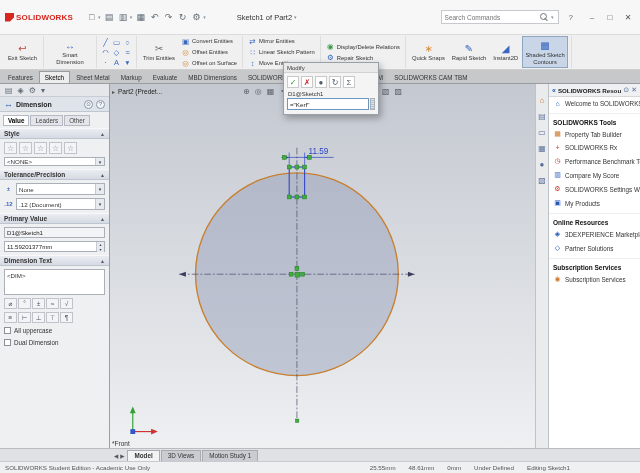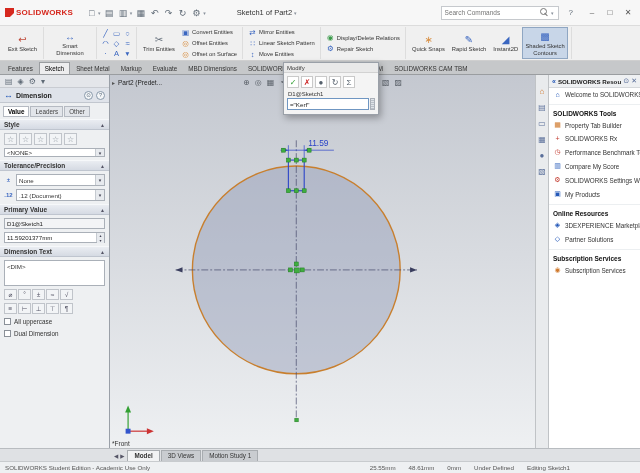--- a/index.html
+++ b/index.html
@@ -2,21 +2,21 @@
 <html><head>
 <meta charset="utf-8">
 <style>
   * { margin:0; padding:0; box-sizing:border-box; }
   html,body { width:640px; height:473px; }
   body { font-family:"Liberation Sans","DejaVu Sans",sans-serif; font-size:7px; color:#222; background:#fff; overflow:hidden; }
   .app { position:relative; width:640px; height:473px; display:flex; flex-direction:column; background:#f2f2f2; }
   .spacer { flex:1; }
 
   
-  .titlebar { height:26px; background:#f7f7f7; border-bottom:1px solid #dcdcdc; display:flex; align-items:center; padding:0 5px; gap:4px; flex:none; }
+  .titlebar { height:35px; background:#f7f7f7; border-bottom:1px solid #dcdcdc; display:flex; align-items:center; padding:0 5px; gap:4px; flex:none; }
   .logo { display:flex; align-items:center; gap:2px; }
   .logo-mark { width:9px; height:9px; background:#d6281e; clip-path:polygon(0 0,100% 0,100% 55%,55% 100%,0 100%); }
   .logo-text { color:#d6281e; font-weight:bold; font-size:8px; letter-spacing:.2px; }
   .tb-icons { display:flex; align-items:center; gap:1px; margin-left:8px; }
   .tb-ic { min-width:13px; height:14px; display:flex; align-items:center; justify-content:center; font-size:9px; color:#5f6a76; }
   .tb-caret { font-size:5px; color:#8a929c; margin:0 1px 0 -1px; }
   .doc-title { margin-left:26px; font-size:7.5px; color:#333; display:flex; gap:3px; align-items:center; white-space:nowrap; }
   .searchbox { width:118px; height:14px; border:1px solid #c6c9cd; background:#fff; display:flex; align-items:center; padding:0 3px; gap:3px; }
   .searchbox input { border:none; outline:none; flex:1; font-size:6.5px; color:#777; font-family:inherit; background:transparent; }
   .mag { position:relative; width:9px; height:9px; flex:none; }

